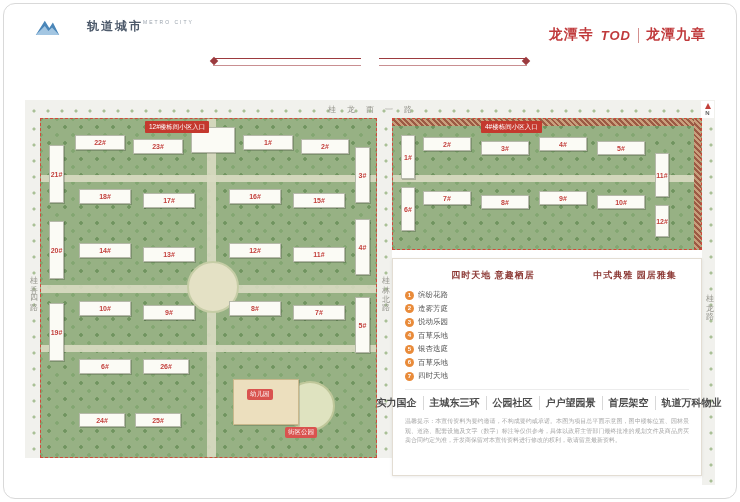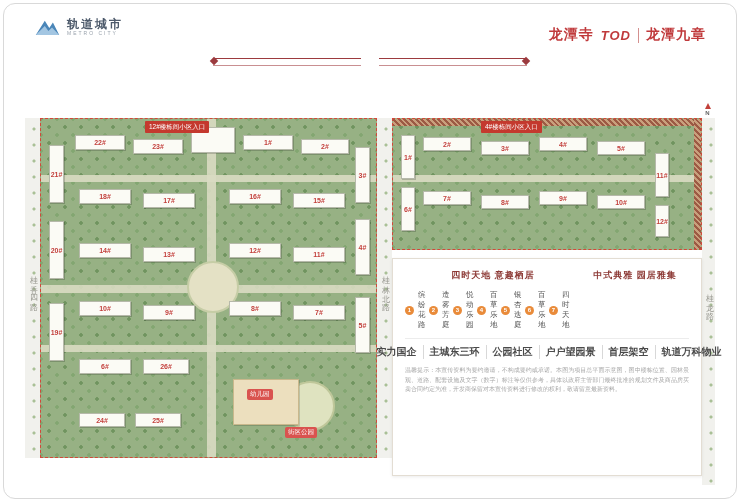--- a/index.html
+++ b/index.html
@@ -6,21 +6,21 @@
   body{
     width:740px;height:502px;position:relative;overflow:hidden;
     background:#ffffff;font-family:"Liberation Sans", sans-serif;
     -webkit-font-smoothing:antialiased;
   }
   .frame{position:absolute;inset:3px;border:1.5px solid #d9d9d9;border-radius:12px;pointer-events:none;}
 
   
   .logo{position:absolute;left:34px;top:16px;display:flex;align-items:center;gap:6px;}
   .logo svg{width:27px;height:22px;display:block;}
-  .logo-texts{display:flex;flex-direction:column;line-height:1.1;}
+  .logo-texts{display:flex;flex-direction:row;line-height:1.1;margin-left:20px;}
   .logo-text{font-size:12px;font-weight:bold;color:#4d5a6b;letter-spacing:2px;}
   .logo-sub{font-size:5px;color:#9aa3ad;letter-spacing:2px;}
 
   .brand{position:absolute;right:34px;top:26px;display:flex;align-items:center;gap:7px;color:#c03a3c;}
   .brand-left{font-size:14px;font-weight:bold;letter-spacing:1px;}
   .brand-tod{font-size:13px;font-weight:bold;font-style:italic;letter-spacing:1px;}
   .brand-divider{width:1px;height:15px;background:#d4908f;}
   .brand-right{font-size:14px;font-weight:bold;letter-spacing:1px;font-family:"Liberation Serif", serif;}
 
   .title-row{position:absolute;top:58px;left:0;right:0;display:flex;align-items:center;justify-content:center;gap:18px;}
@@ -76,21 +76,21 @@
   .hatch-right{right:0;top:0;bottom:0;width:7px;background:repeating-linear-gradient(45deg,#9c5a44 0 2px,#c9a07d 2px 4px);}
 
   
   .legend{position:absolute;left:367px;top:158px;width:310px;height:218px;background:#ffffff;
           border:1px solid #e3ddd3;box-shadow:0 1px 3px rgba(0,0,0,.08);box-sizing:border-box;padding:10px 12px 8px;}
   .legend-heads{display:flex;}
   .legend-head{font-size:9px;font-weight:bold;color:#8d3a36;letter-spacing:1px;text-align:center;}
   .legend-head1{width:176px;}
   .legend-head2{flex:1;}
   .legend-cols{display:flex;margin-top:8px;}
-  .legend-col{display:flex;flex-direction:row;gap:3.5px;}
+  .legend-col{display:flex;flex-direction:column;gap:3.5px;}
   .legend-col1{width:92px;}
   .legend-col2{width:84px;}
   .legend-col3{flex:1;padding-left:16px;box-sizing:border-box;}
   .legend-item{display:flex;align-items:center;gap:4px;font-size:7.5px;color:#555;}
   .legend-num{width:9px;height:9px;min-width:9px;border-radius:50%;color:#fff;font-size:6px;line-height:9px;text-align:center;font-weight:bold;}
   .legend-col1 .legend-num{background:#e98b3a;}
   .legend-col2 .legend-num,.legend-col3 .legend-num{background:#c2403a;}
   .legend-divider{border:none;border-top:1px solid #ececec;margin:8px 0 6px;}
   .badges{display:flex;align-items:center;justify-content:center;}
   .badge-diamond{width:5px;height:5px;background:#c2403a;transform:rotate(45deg);margin-right:4px;}
@@ -125,20 +125,21 @@
   <span class="deco deco-l">
       <span class="dot"></span>
     </span>
   <span class="deco deco-r">
       <span class="dot"></span>
     </span>
 </div>
 
 <div class="plan">
 
+  <div class="road road-top">桂龙西一路</div>
   <div class="road road-v road-left">桂香四路</div>
   <div class="road road-v road-mid">桂林北路</div>
   <div class="road road-v road-right">桂龙路</div>
 
   <div class="compass">
     <span class="compass-arrow"></span>
     <span class="compass-n">N</span>
   </div>
 
   <div class="map map-left">

